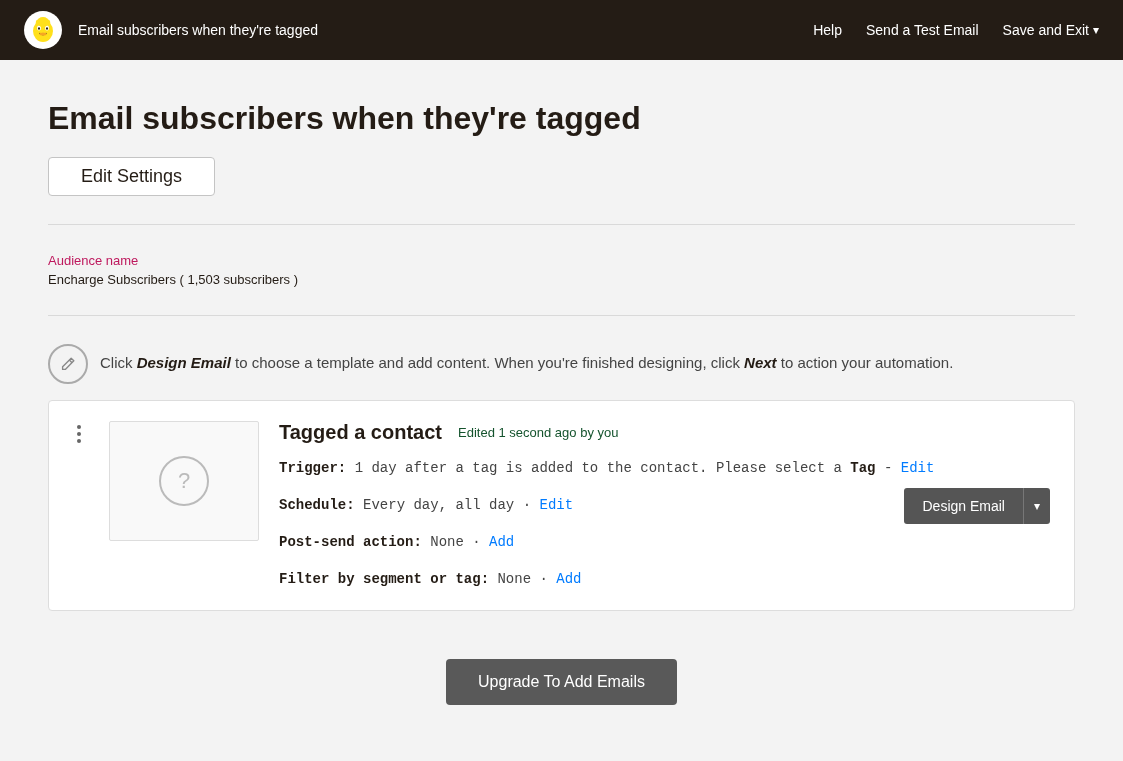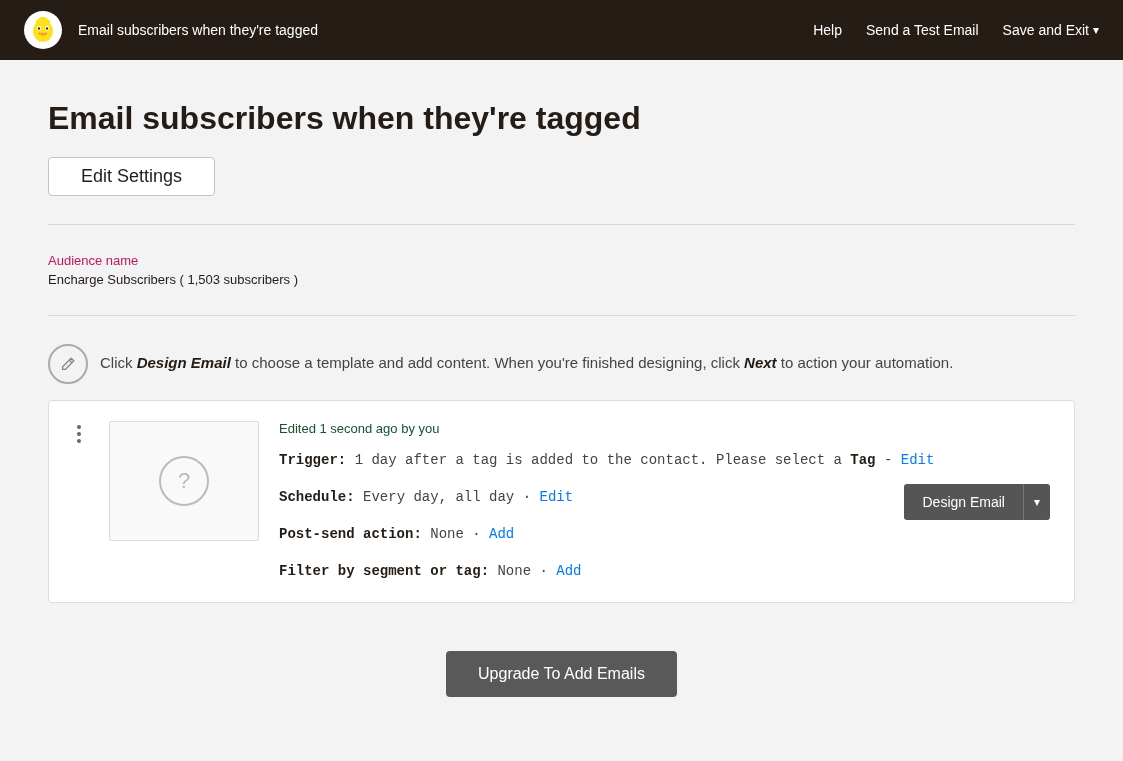--- a/index.html
+++ b/index.html
@@ -221,20 +221,21 @@
       <span></span>
       <span></span>
     </button>
 
     <div class="email-thumbnail">
       <div class="question-circle">?</div>
     </div>
 
     <div class="card-body">
       <div class="card-header">
+        <span class="card-title">Tagged a contact</span>
         <span class="card-edited">Edited 1 second ago by you</span>
       </div>
       <div class="card-fields">
         <div class="card-field">
           <strong>Trigger:</strong>
           <span>1 day after a tag is added to the contact. Please select a </span>
           <strong>Tag</strong>
           <span> - </span>
           <a href="#">Edit</a>
         </div>

